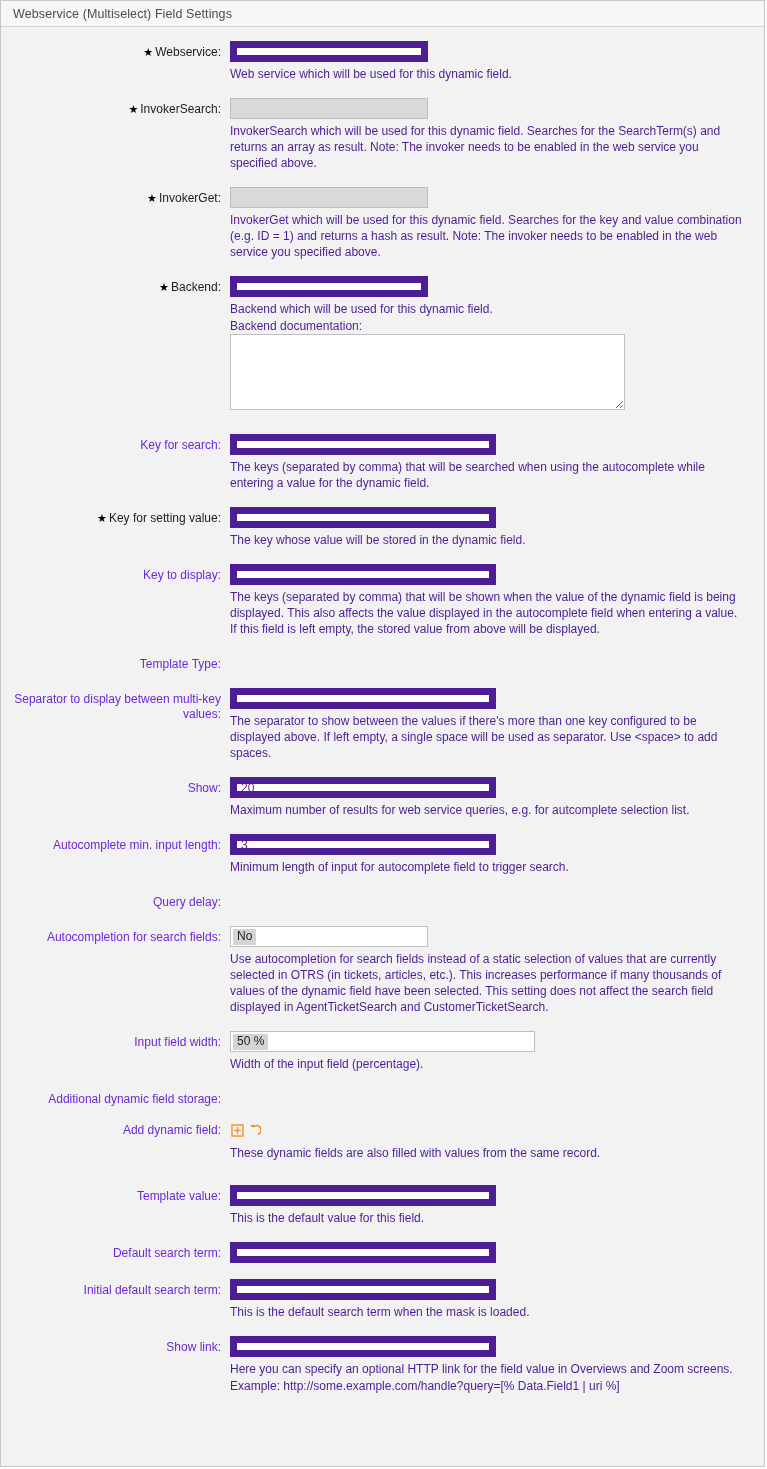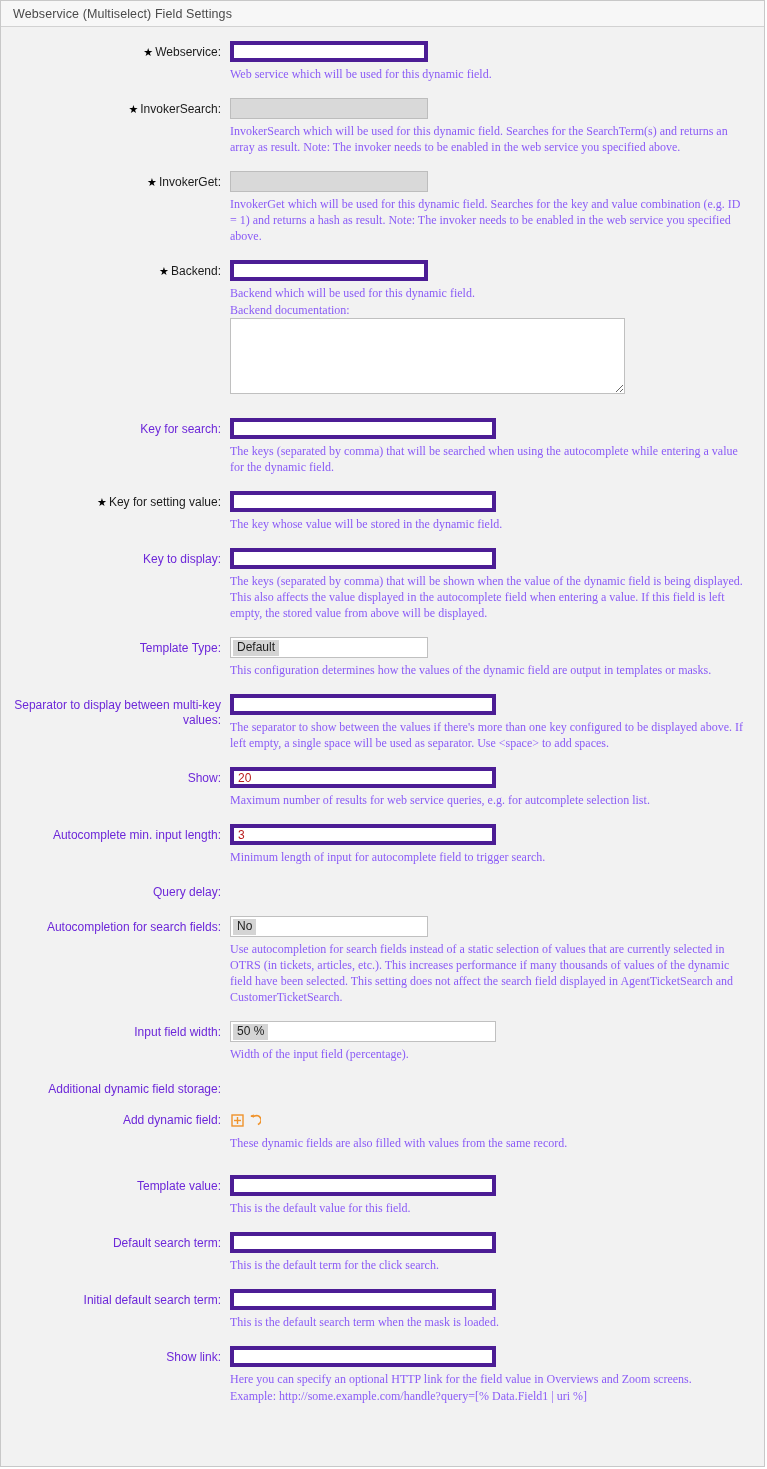--- a/index.html
+++ b/index.html
@@ -74,25 +74,25 @@
   .field-control {
     flex: 1;
     min-width: 0;
     padding-right: 10px;
   }
 
   
   .txt {
     box-sizing: border-box;
     height: 21px;
-    border: 4px solid #4c1d95;
+    border: 7px solid #4c1d95;
     background: #ffffff;
     font-family: "Liberation Sans", sans-serif;
     font-size: 12px;
-    color: #b91c1c;
+    color: #701a75;
     padding: 0 4px;
     outline: none;
     display: block;
   }
   .txt.w-narrow { width: 198px; }
   .txt.w-wide   { width: 266px; }
   .txt.disabled {
     background: #d9d9d9;
     border: 1px solid #bdbdbd;
     color: #555555;
@@ -120,35 +120,34 @@
     border: 1px solid #c0c0c0;
     background: #ffffff;
     display: flex;
     align-items: center;
     padding: 0 2px;
     font-size: 12px;
     color: #1d1d1d;
     cursor: default;
   }
   .sel.w-narrow { width: 198px; }
-  .sel.w-wide   { width: 266px; }
+  .sel.w-wide   { width: 305px; }
   .sel .opt {
     background: #d4d4d4;
     padding: 1px 4px 2px 4px;
     line-height: 13px;
   }
 
   
   .help {
-    color: #8b5cf6;
+    color: #4c1d95;
     font-size: 12px;
     line-height: 16px;
     margin-top: 4px;
     max-width: 516px;
-    font-family: Liberation Serif, serif;
   }
   .help.sub {
     margin-top: 1px;
   }
 
   .gap-sm { height: 12px; }
   .gap-md { height: 16px; }
   .gap-lg { height: 24px; }
 
   
@@ -250,26 +249,20 @@
       <div class="field-label">Key to display:</div>
       <div class="field-control">
         <input class="txt w-wide" type="text" value="" style="">
         <div class="help">The keys (separated by comma) that will be shown when the value of the dynamic field is being displayed. This also affects the value displayed in the autocomplete field when entering a value. If this field is left empty, the stored value from above will be displayed.</div>
       </div>
     </div>
     <div class="gap-md"></div>
 
     <div class="field">
       <div class="field-label">Template Type:</div>
-      <div class="field-control">
-        <div class="sel w-narrow">
-          <span class="opt">Default</span>
-        </div>
-        <div class="help">This configuration determines how the values of the dynamic field are output in templates or masks.</div>
-      </div>
     </div>
     <div class="gap-md"></div>
 
     <div class="field">
       <div class="field-label">
         <div>Separator to display between multi-key</div>
         <div>values:</div>
       </div>
       <div class="field-control">
         <input class="txt w-wide" type="text" value="" style="">
@@ -358,21 +351,20 @@
         <input class="txt w-wide" type="text" value="" style="">
         <div class="help">This is the default value for this field.</div>
       </div>
     </div>
     <div class="gap-md"></div>
 
     <div class="field">
       <div class="field-label">Default search term:</div>
       <div class="field-control">
         <input class="txt w-wide" type="text" value="" style="">
-        <div class="help">This is the default term for the click search.</div>
       </div>
     </div>
     <div class="gap-md"></div>
 
     <div class="field">
       <div class="field-label">Initial default search term:</div>
       <div class="field-control">
         <input class="txt w-wide" type="text" value="" style="">
         <div class="help">This is the default search term when the mask is loaded.</div>
       </div>

